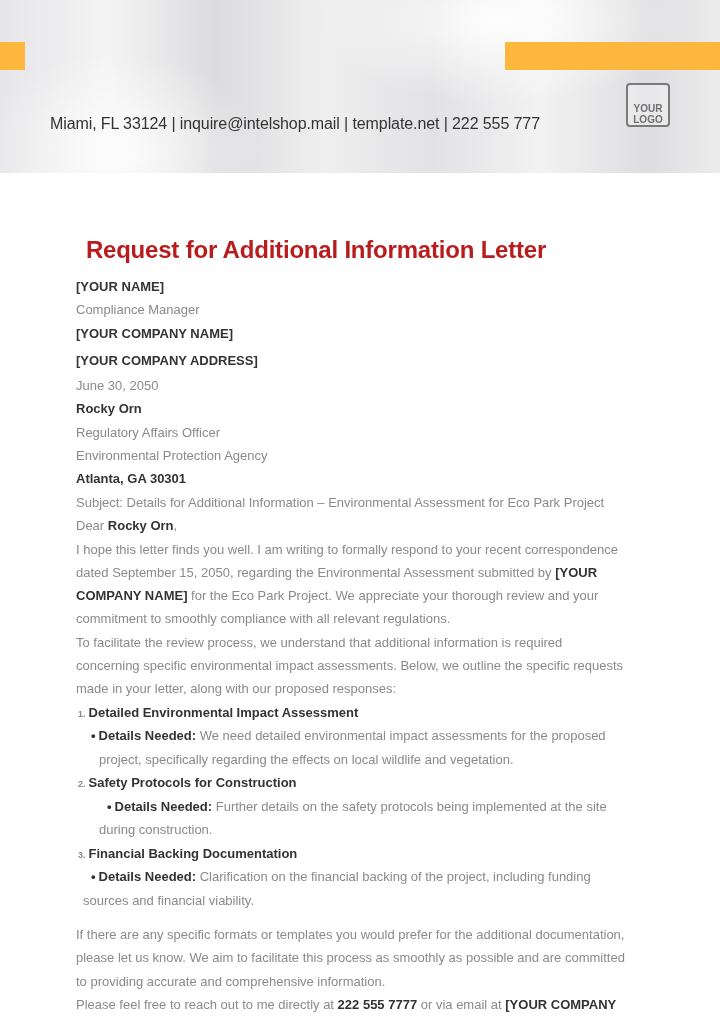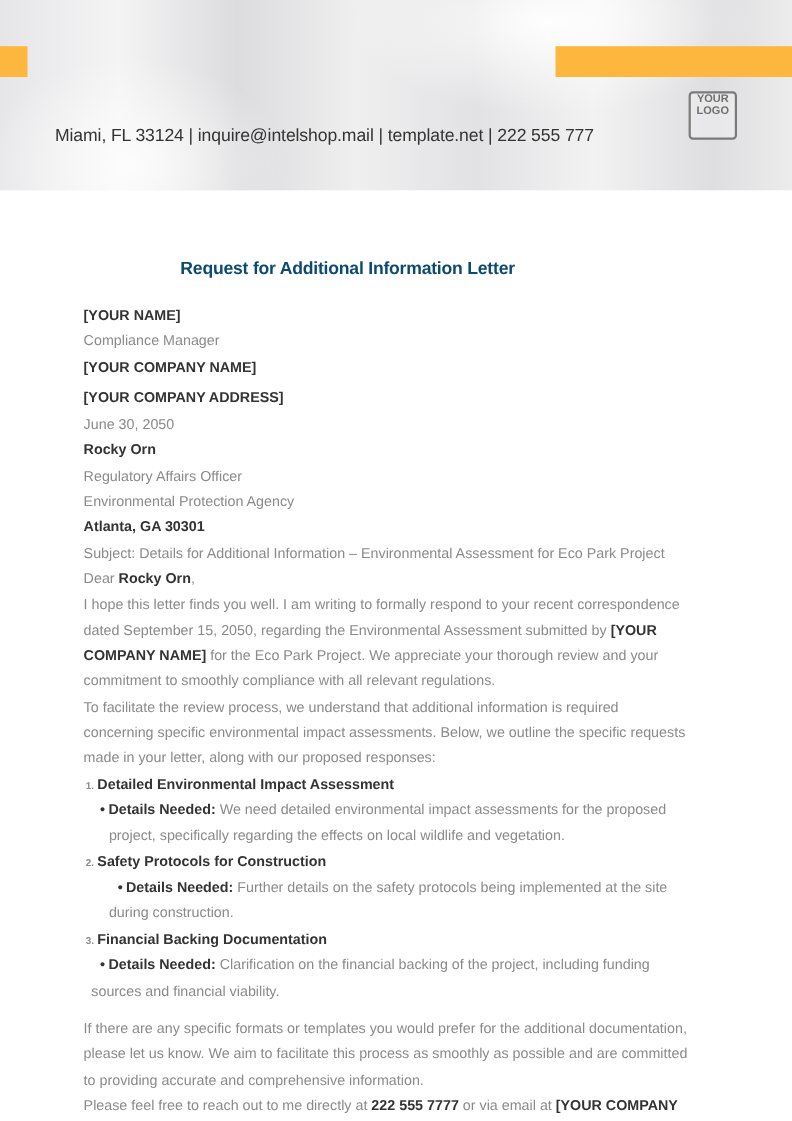--- a/index.html
+++ b/index.html
@@ -24,27 +24,27 @@
     position: absolute; left: 505px; top: 42px; width: 215px; height: 28px;
     background: #fdb73e;
   }
   .contact {
     position: absolute; left: 50px; top: 115px;
     font-size: 16px; color: #333; letter-spacing: -0.1px;
   }
   .logo {
     position: absolute; left: 626px; top: 83px; width: 44px; height: 44px;
     border: 2px solid #7a7a7a; border-radius: 4px; box-sizing: border-box;
-    display: flex; flex-direction: column; align-items: center; justify-content: flex-start;
+    display: flex; flex-direction: column; align-items: center; justify-content: flex-end;
     font-size: 10px; font-weight: bold; color: #707070; line-height: 11px;
     background: rgba(255,255,255,0.3);
   }
   .title {
     position: absolute; left: 0; top: 236px; width: 632px; text-align: center;
-    font-size: 16px; font-weight: bold; color: #0c4a6e; letter-spacing: -0.2px;
+    font-size: 24px; font-weight: bold; color: #b91c1c; letter-spacing: -0.2px;
   }
   .line {
     position: absolute; left: 57px; font-size: 13px; line-height: 16px; white-space: nowrap; margin-left: 19px;
   }
   .b { font-weight: bold; color: #333; }
   .g { color: #8a8a8a; }
   .num { font-size: 9px; color: #8a8a8a; margin-right: 3px; }
   .dot { color: #333; font-weight: bold; margin-right: 3px; }
 </style>
 </head>

